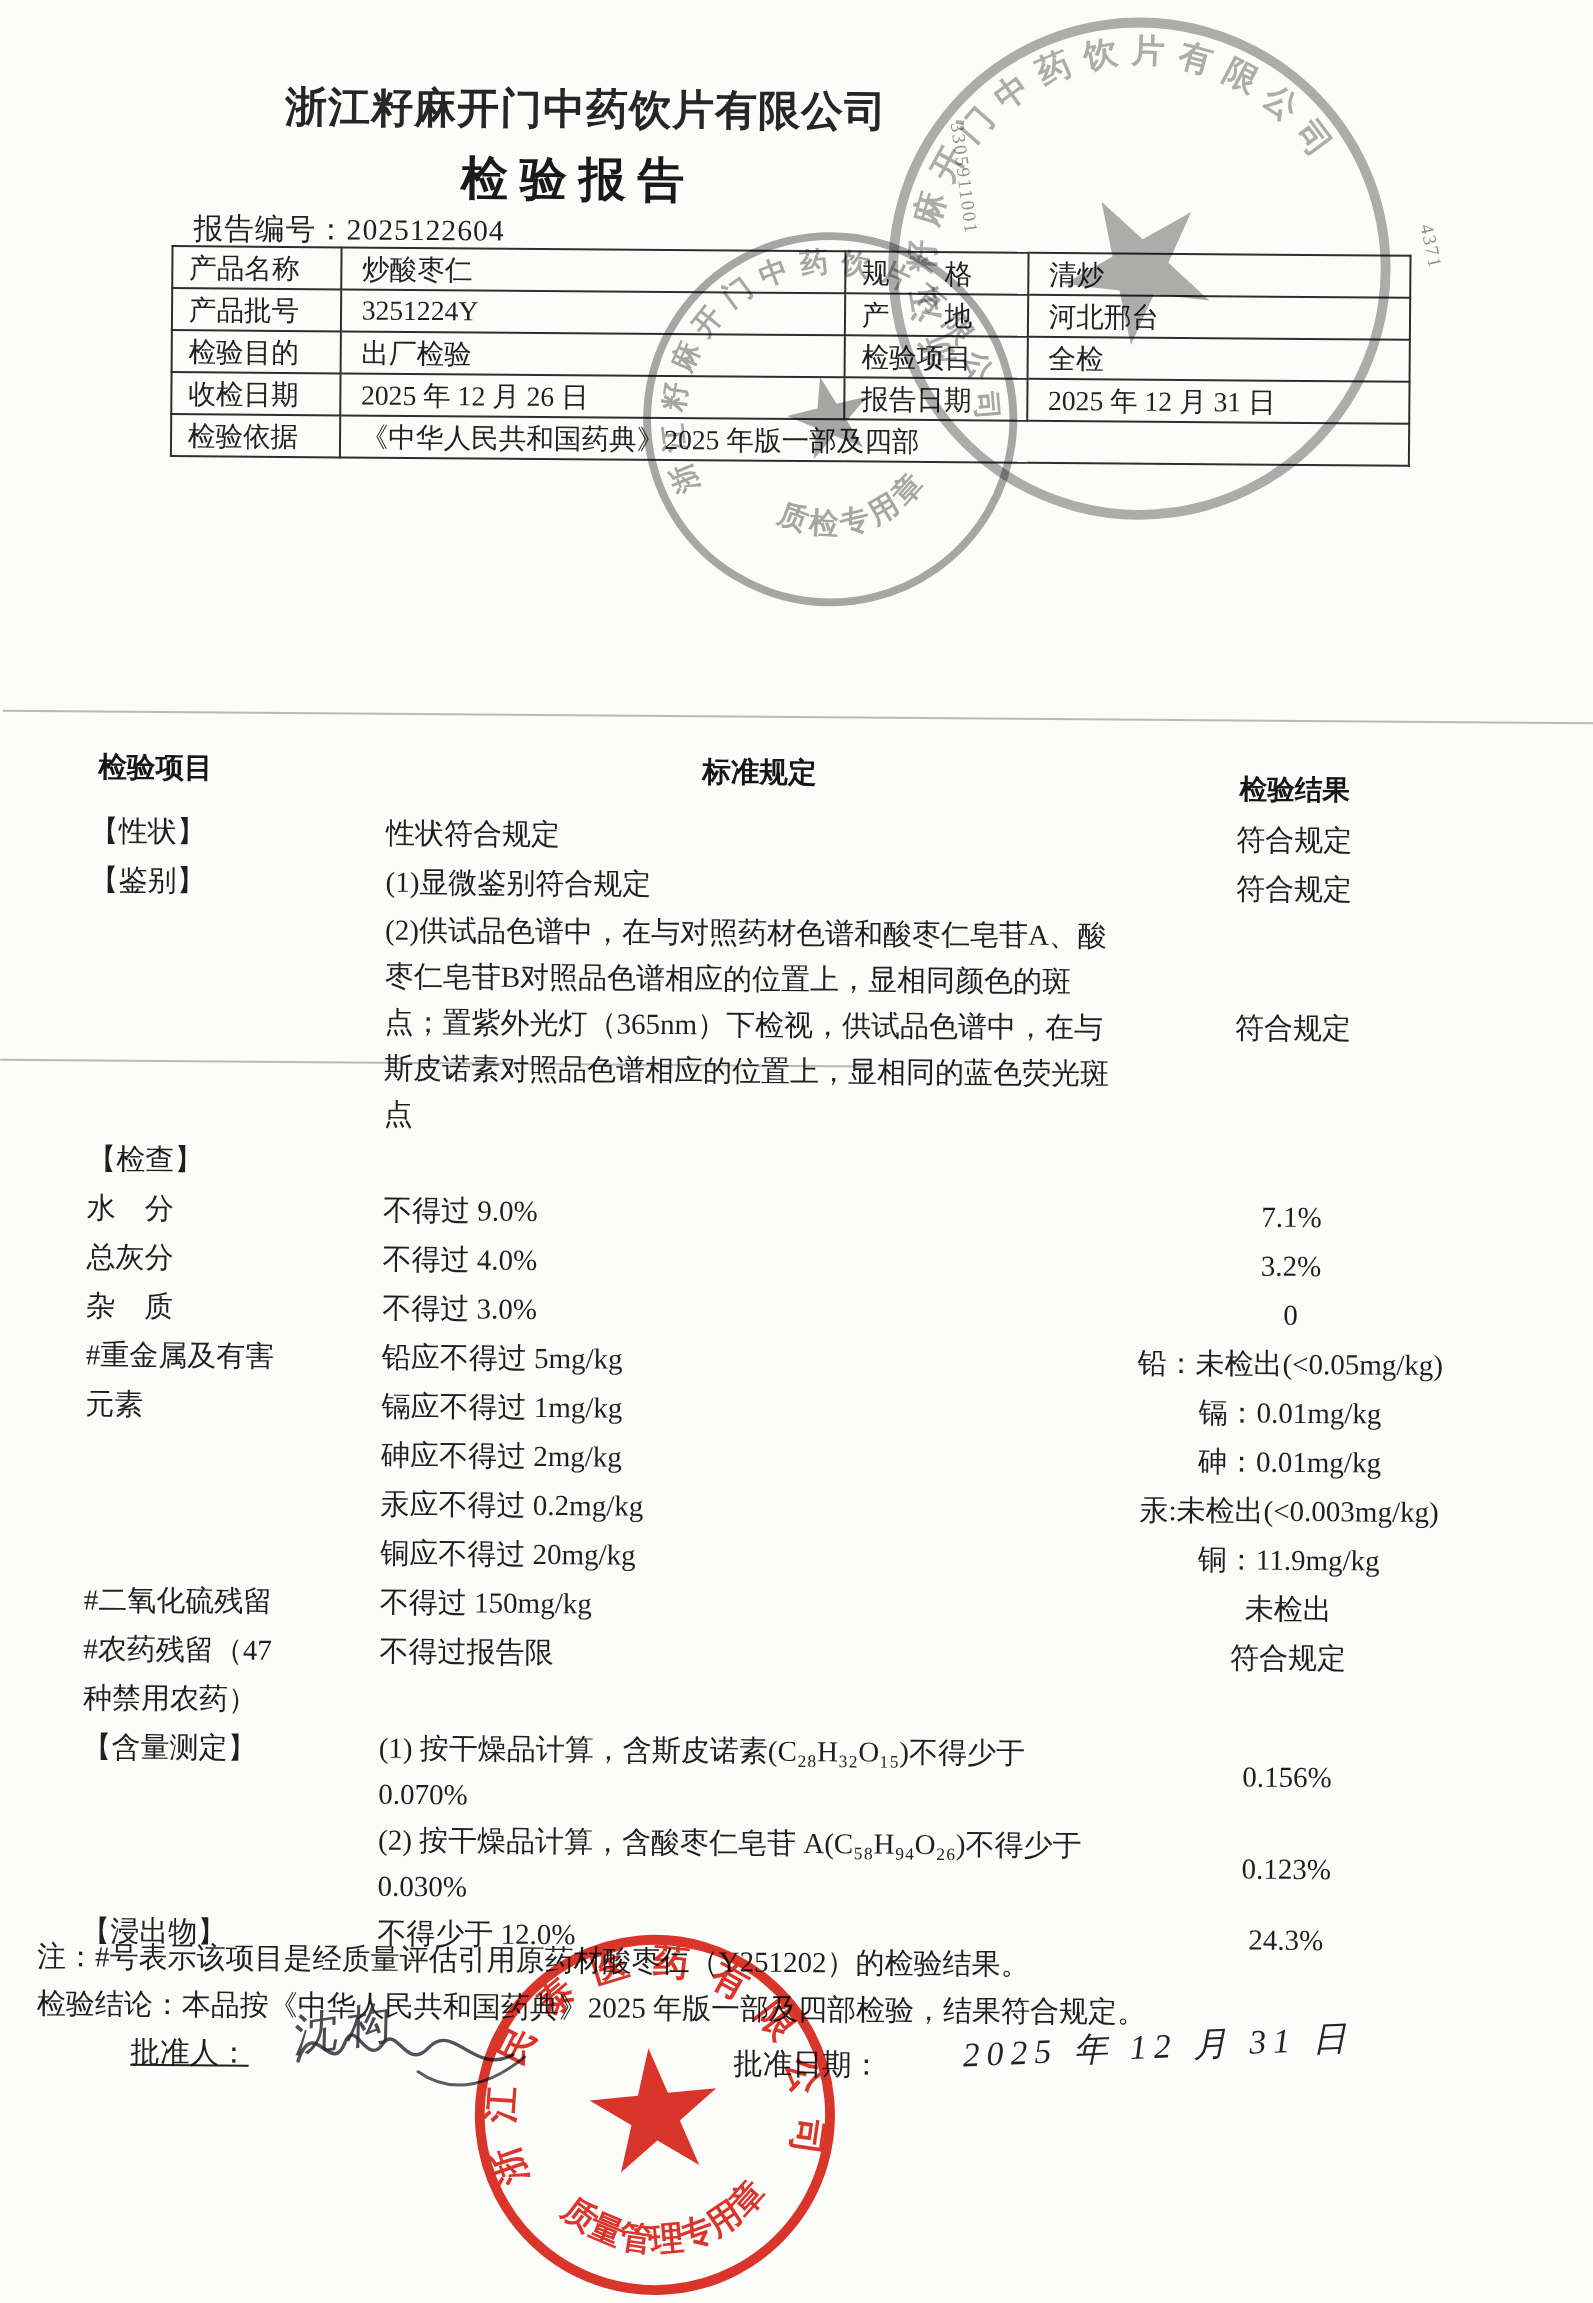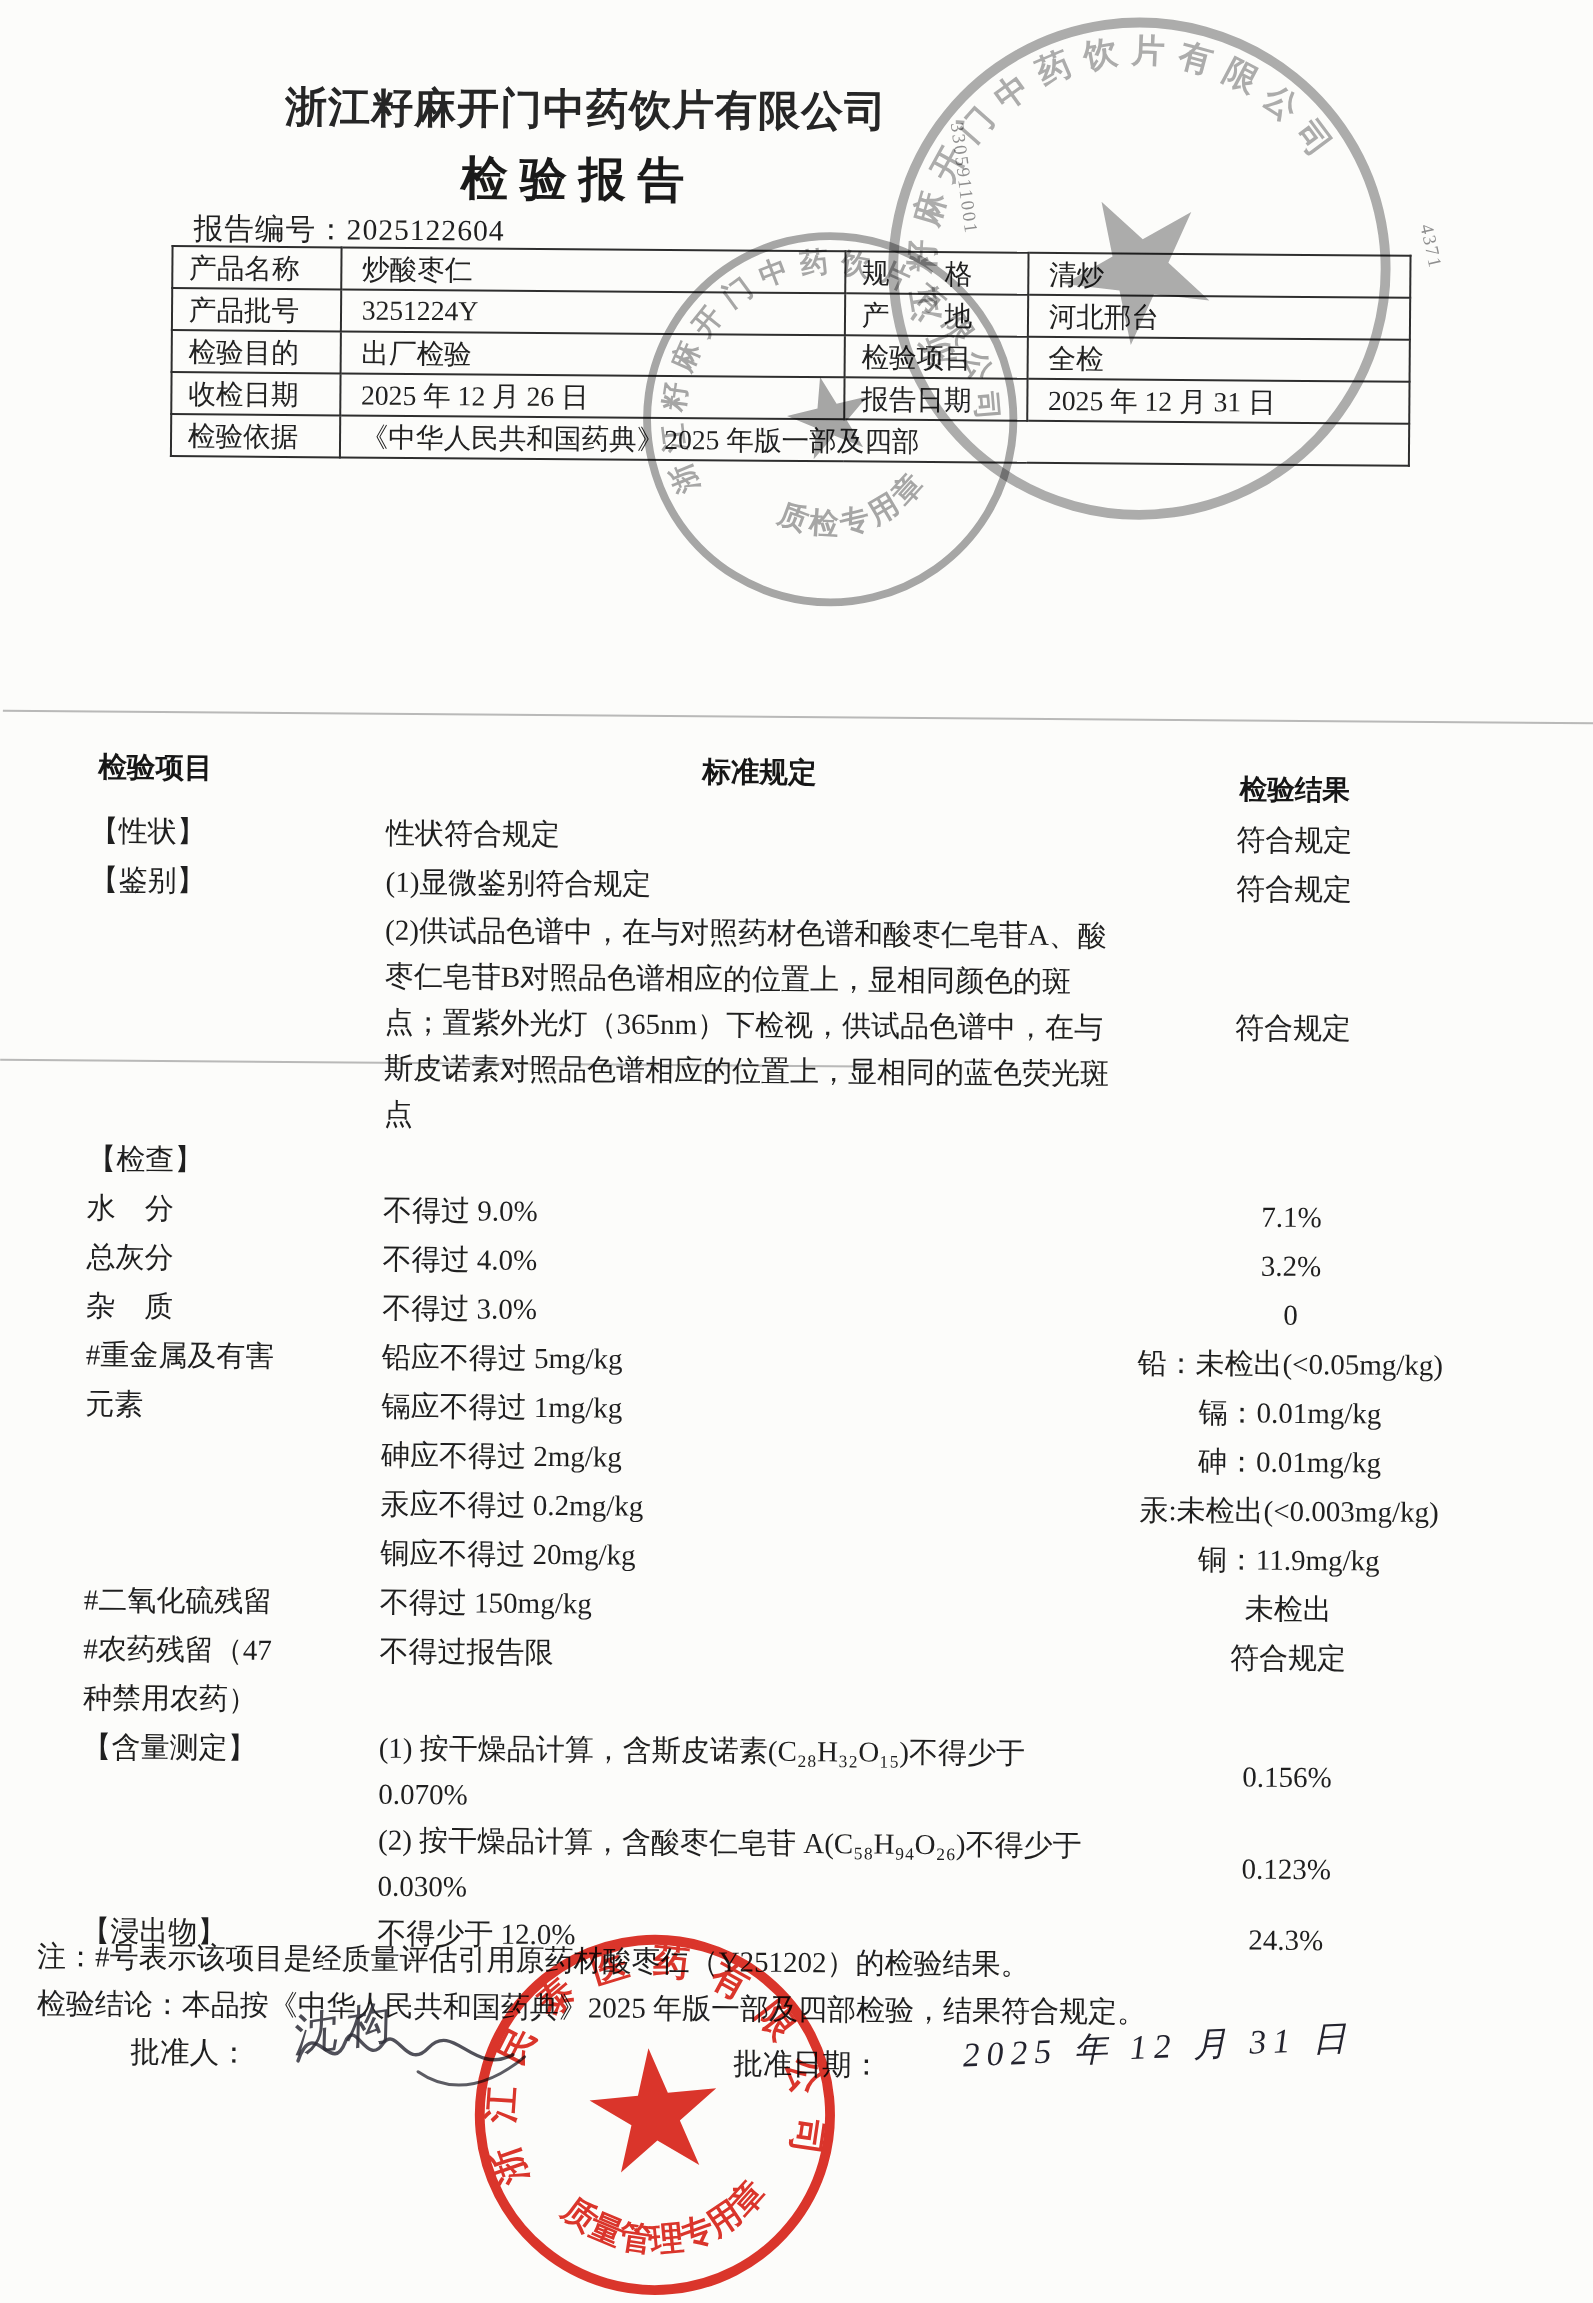--- a/index.html
+++ b/index.html
@@ -34,21 +34,21 @@
   .rrow{display:flex;}
   .col-item{width:300px;font-size:29px;line-height:49px;padding-left:3.9px;box-sizing:border-box;min-height:49px;}
   .col-mid{flex:1;display:flex;flex-direction:column;}
   .entry{display:flex;align-items:center;min-height:49px;}
   .entry .std{flex:1;font-size:29px;line-height:46px;padding-right:5.9px;}
   .entry .res{width:325px;text-align:center;font-size:29px;line-height:35px;}
 
   .note{position:absolute;left:44px;top:1943px;width:1517px;font-size:29px;}
   .conclusion{position:absolute;left:44px;top:1990px;width:1527px;font-size:29px;}
 
-  .approver-label{position:absolute;left:138px;top:2037px;font-size:29.6px;}
+  .approver-label{position:absolute;left:138px;top:2037px;font-size:29.6px;text-decoration:underline;}
   .date-label{position:absolute;left:741px;top:2044px;font-size:29.6px;}
   .date-value{position:absolute;left:970px;top:2021px;font-size:34px;letter-spacing:6.9px;
     color:#23232e;font-style:italic;transform:rotate(-3deg);white-space:nowrap;}
   .sig-wrap{position:absolute;left:288px;top:1988px;width:256px;height:128px;}
   .sig-name{position:absolute;left:301px;top:2002px;font-size:45px;color:#2c2c36;opacity:.85;
     transform:rotate(-9deg) skewX(-10deg);letter-spacing:7.9px;}
 
   .stamp{position:absolute;mix-blend-mode:multiply;}
   #stamp-qc{left:633px;top:227px;opacity:.78;}
   #stamp-corner{left:877px;top:9.9px;opacity:.8;}

